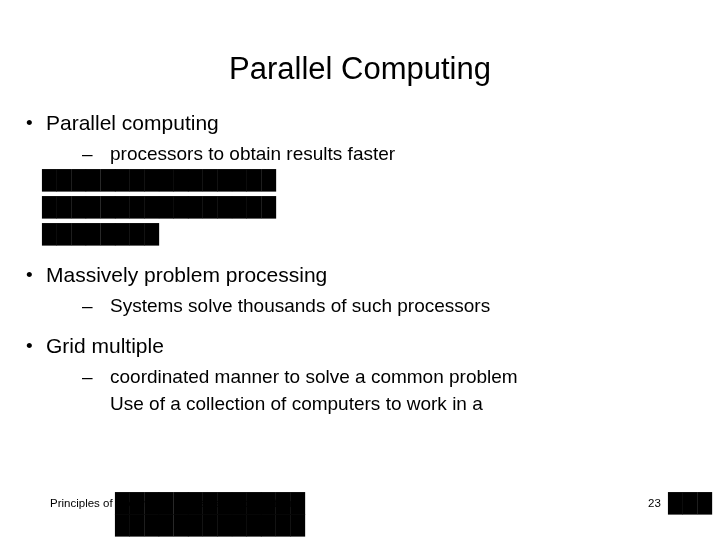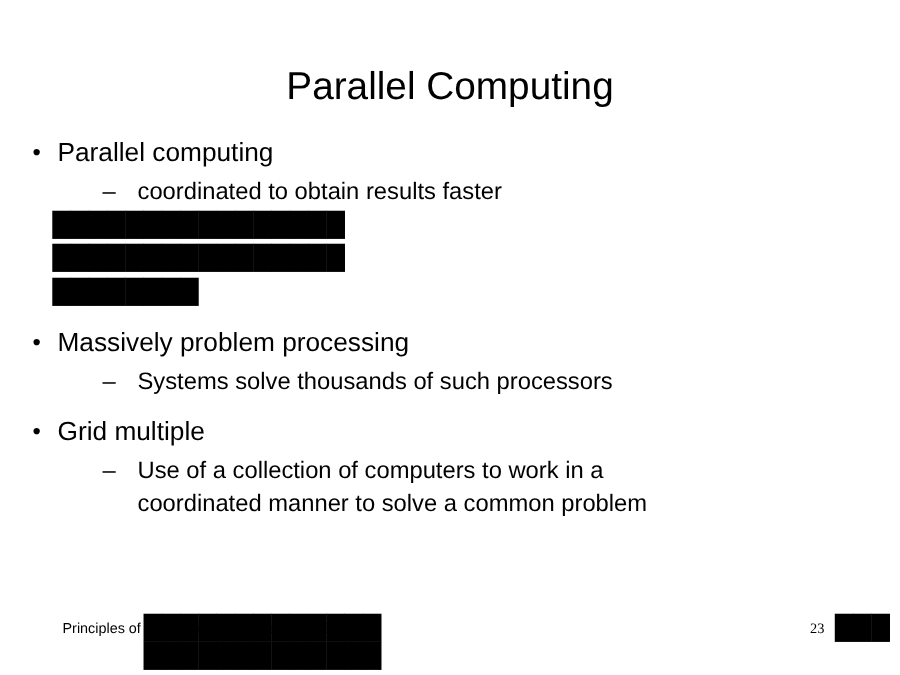--- a/index.html
+++ b/index.html
@@ -100,21 +100,21 @@
     line-height: 22px;
     font-family: "DejaVu Sans", sans-serif;
     white-space: nowrap;
   }
   .page-num {
     position: absolute;
     left: 648px;
     top: 496px;
     font-size: 11.5px;
     line-height: 14px;
-    font-family: Liberation Serif, serif;
+    font-family: Liberation Sans, sans-serif;
   }
   .page-boxes {
     position: absolute;
     left: 668px;
     top: 492px;
     font-size: 19px;
     line-height: 22px;
     font-family: "DejaVu Sans", sans-serif;
   }
   .bottom-boxes {
@@ -135,43 +135,43 @@
   <div class="slide-title">Parallel Computing</div>
 
   <div class="body">
 
     <div class="lvl1">
       <span class="bullet">•</span>
       <span>Parallel computing</span>
     </div>
     <div class="lvl2">
       <span class="dash">–</span>
-      <span class="txt">coordinated to obtain results faster</span>
+      <span class="txt">processors to obtain results faster</span>
     </div>
     <div class="boxrow boxrow-indent0">████████████████</div>
     <div class="boxrow boxrow-indent0">████████████████</div>
     <div class="boxrow boxrow-indent0">████████</div>
 
     <div class="lvl1" style="margin-top:12px;">
       <span class="bullet">•</span>
       <span>Massively problem processing</span>
     </div>
     <div class="lvl2">
       <span class="dash">–</span>
       <span class="txt">Systems solve thousands of such processors</span>
     </div>
 
     <div class="lvl1" style="margin-top:12px;">
       <span class="bullet">•</span>
       <span>Grid multiple</span>
     </div>
     <div class="lvl2">
       <span class="dash">–</span>
+      <span class="txt">coordinated manner to solve a common problem</span>
       <span class="txt">Use of a collection of computers to work in a</span>
-      <span class="txt">coordinated manner to solve a common problem</span>
     </div>
 
   </div>
 
   <div class="footer">Principles of Information Systems, Ninth Edition</div>
   <div class="footer-boxes">█████████████</div>
   <div class="page-num">23</div>
   <div class="page-boxes">███</div>
   <div class="bottom-boxes">█████████████</div>
 

